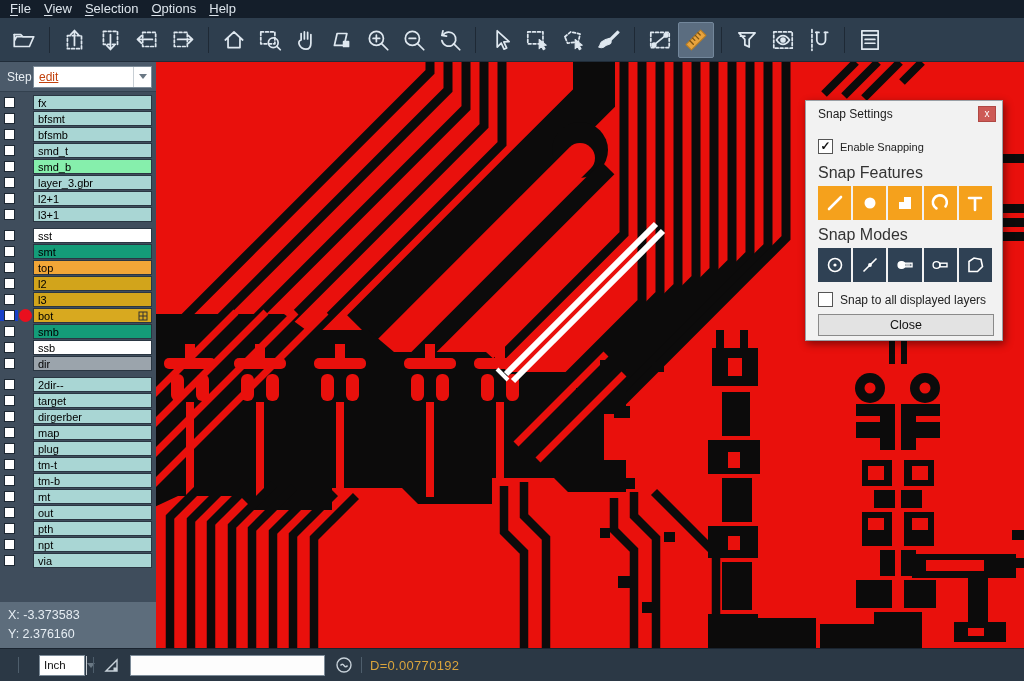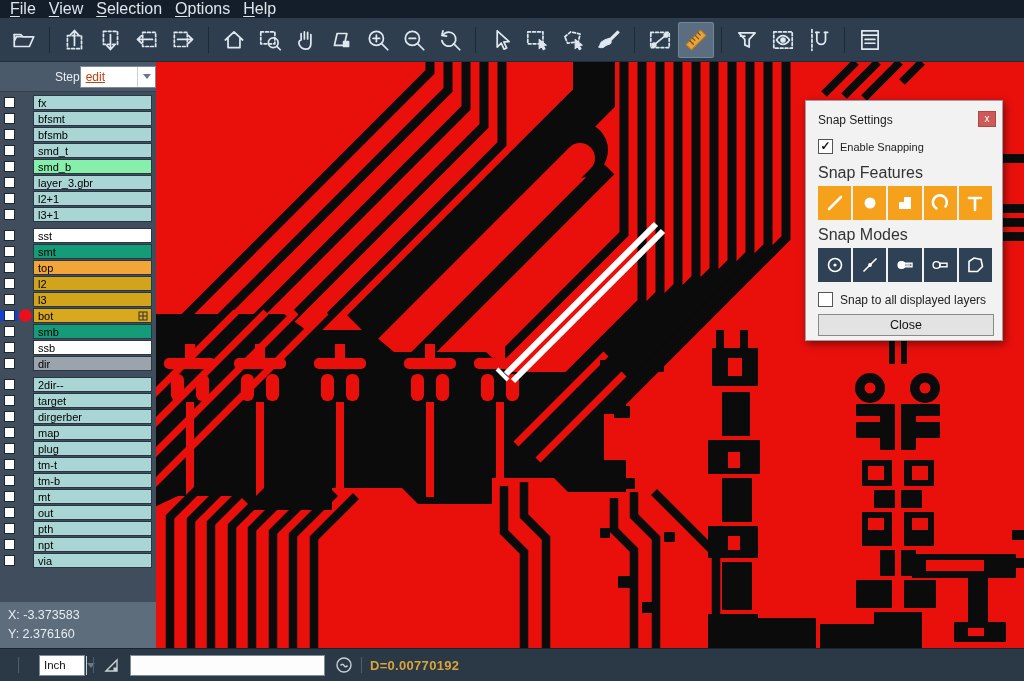--- a/index.html
+++ b/index.html
@@ -2,34 +2,34 @@
 <html><head>
 <meta charset="utf-8">
 <style>
   * { margin:0; padding:0; box-sizing:border-box; }
   html,body { width:1024px; height:681px; overflow:hidden; }
   body { font-family:"Liberation Sans", sans-serif; background:#2e3e4e; position:relative; }
 
   
   .menubar { position:absolute; left:0; top:0; width:1024px; height:18px;
     background:#141e2a; display:flex; align-items:center; gap:0; padding-left:8px; }
-  .menubar .mitem { color:#dde5ec; font-size:16px; padding:0 11px 1px 2px; cursor:default; }
+  .menubar .mitem { color:#dde5ec; font-size:13px; padding:0 11px 1px 2px; cursor:default; }
   .menubar .mitem u { text-underline-offset:2px; }
 
   
   .toolbar { position:absolute; left:0; top:18px; width:1024px; height:44px;
     background:#2e3e4e; border-bottom:1px solid #202c39; display:flex; align-items:center; padding-left:6px; }
   .tbtn { width:36px; height:36px; display:flex; align-items:center; justify-content:center; border-radius:2px; }
   .tbtn svg { stroke:#dfe8f0; fill:none; stroke-width:1.6; stroke-linecap:round; stroke-linejoin:round; }
   .tbtn.active { background:#5b6d80; border:1px solid #73879b; }
   .tsep { width:1px; height:26px; background:#1e2935; margin:0 7px; }
 
   
   .sidebar { position:absolute; left:0; top:62px; width:156px; height:586px; background:#3f4d5c; }
-  .steprow { height:30px; background:#4b5a6a; display:flex; align-items:center; border-bottom:1px solid #33414f;padding-left:48px; }
+  .steprow { height:30px; background:#4b5a6a; display:flex; align-items:center; border-bottom:1px solid #33414f; }
   .steplabel { color:#e8eef3; font-size:12px; width:33px; padding-left:7px; }
   .stepselect { width:119px; height:22px; background:#fff; border:1px solid #7c8b98; display:flex; align-items:center; position:relative; }
   .stepselect .val { font-size:12px; color:#c2410c; padding-left:5px; flex:1;text-decoration:underline; }
   .stepselect .chev { width:18px; height:100%; border-left:1px solid #c8cfd5; display:flex; align-items:center; justify-content:center; }
   .chevtri { width:0; height:0; border-left:4px solid transparent; border-right:4px solid transparent; border-top:5px solid #6a7884; }
 
   .layerlist { padding-top:3px; }
   .lgroupgap { height:5px; }
   .lrow { height:15px; margin-bottom:1px; display:flex; align-items:center;text-align:right; }
   .lcheckcol { width:18px; display:flex; justify-content:center; align-items:center; flex:none; }
@@ -43,21 +43,21 @@
   .xyblock { position:absolute; left:0; bottom:0; width:156px; height:46px; background:#5d6d7c;
     border-top:1px solid #74московская8492; color:#e6edf3; font-size:12.5px; padding:4px 0 0 8px; line-height:19px; }
 
   
   .canvas { position:absolute; left:156px; top:62px; width:868px; height:586px; background:#e9100c; }
   .canvas svg { display:block; }
 
   
   .dialog { position:absolute; left:805px; top:100px; width:198px; height:241px; background:#f2f2f2;
     border:1px solid #9aa0a6; box-shadow:2px 3px 8px rgba(0,0,0,.45); }
-  .dlg-title { height:26px; display:flex; align-items:flex-end; padding:0 6px 0 12px; }
+  .dlg-title { height:26px; display:flex; align-items:center; padding:0 6px 0 12px; }
   .dlg-title .txt { font-size:12px; color:#1b1b1b; flex:1; }
   .dlg-close { width:18px; height:16px; background:#cd5a56; border:1px solid #b04844; color:#fff;
     font-size:10px; line-height:13px; text-align:center; }
   .dlg-body { padding:8px 10px 0 12px; }
   .chkrow { display:flex; align-items:center; gap:7px; margin:4px 0 10px 0; }
   .chkbox { width:15px; height:15px; background:#fff; border:1px solid #555; font-size:12px; font-weight:bold;
     color:#111; text-align:center; line-height:13px; }
   .chklabel { font-size:11px; color:#222; }
   .dlg-sec { font-size:16px; color:#333; margin:6px 0 4px 0; }
   .icorow { display:flex; gap:2px; }
@@ -69,21 +69,21 @@
   
   .bottombar { position:absolute; left:0; top:648px; width:1024px; height:33px; background:#2b3845;
     border-top:1px solid #1a2430; display:flex; align-items:center; }
   .bsep { width:1px; height:16px; background:#4e5e6c; margin:0 8px; }
   .unitselect { width:46px; height:21px; background:#fff; border:1px solid #7c8b98; display:flex; align-items:center; margin-left:12px;gap:20px; }
   .unitselect .val { flex:1; font-size:11.5px; color:#111; padding-left:4px; }
   .unitselect .chev { width:14px; height:100%; border-left:1px solid #c8cfd5; display:flex; align-items:center; justify-content:center; }
   .angleico, .circico { display:flex; align-items:center; justify-content:center; }
   .minput { width:195px; height:21px; background:#fdfdfd; border:1px solid #7c8b98; margin:0 10px 0 8px;
     font-size:12px; padding:0 4px; color:#111; }
-  .dtext { font-size:13px; color:#d9a43c; letter-spacing:.3px;font-weight:bold; }
+  .dtext { font-size:13px; color:#d9a43c; letter-spacing:.3px; }
 </style>
 </head>
 <body>
 
 <div class="menubar" id="menubar">
     <span class="mitem"><u>F</u>ile</span>
     <span class="mitem"><u>V</u>iew</span>
     <span class="mitem"><u>S</u>election</span>
     <span class="mitem"><u>O</u>ptions</span>
     <span class="mitem"><u>H</u>elp</span>

